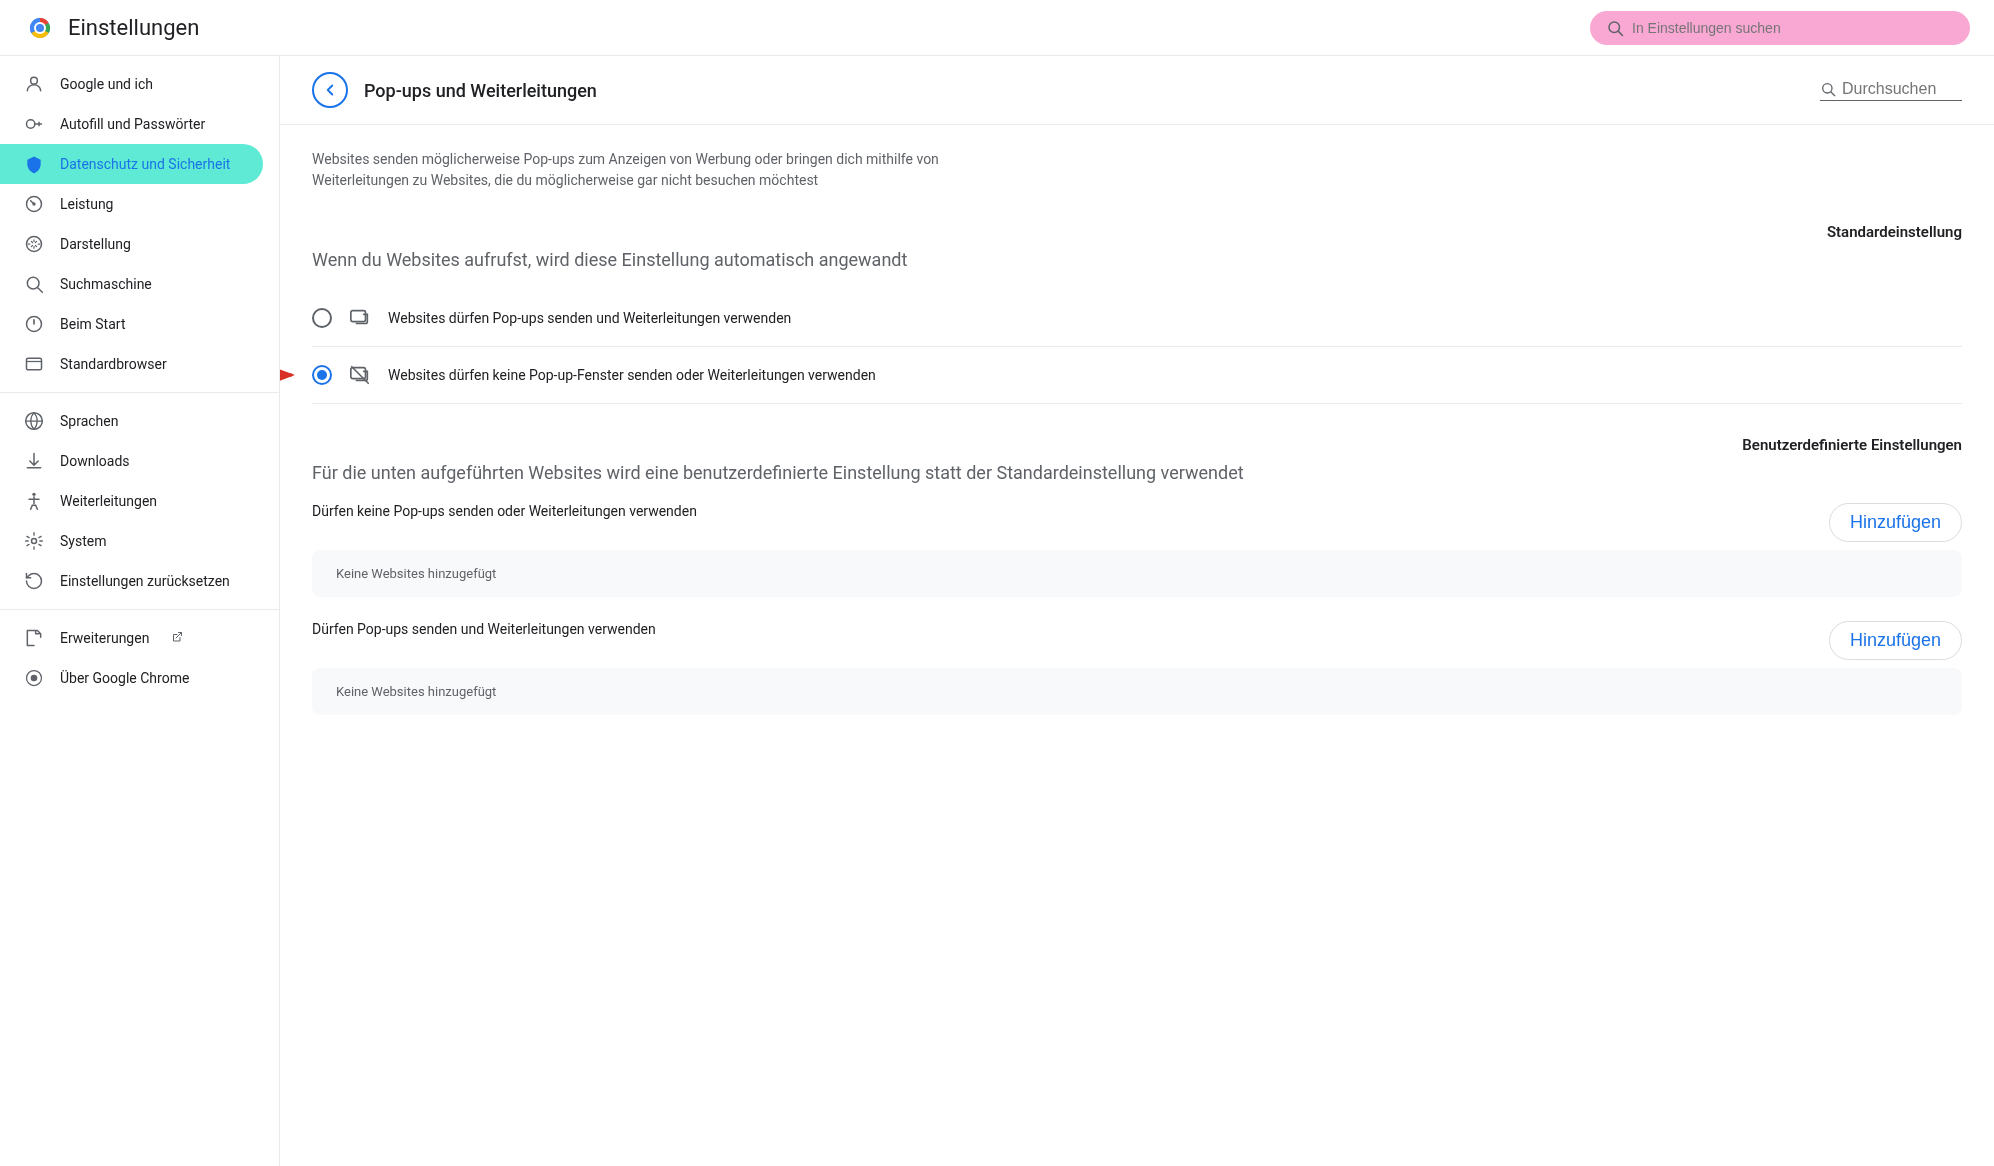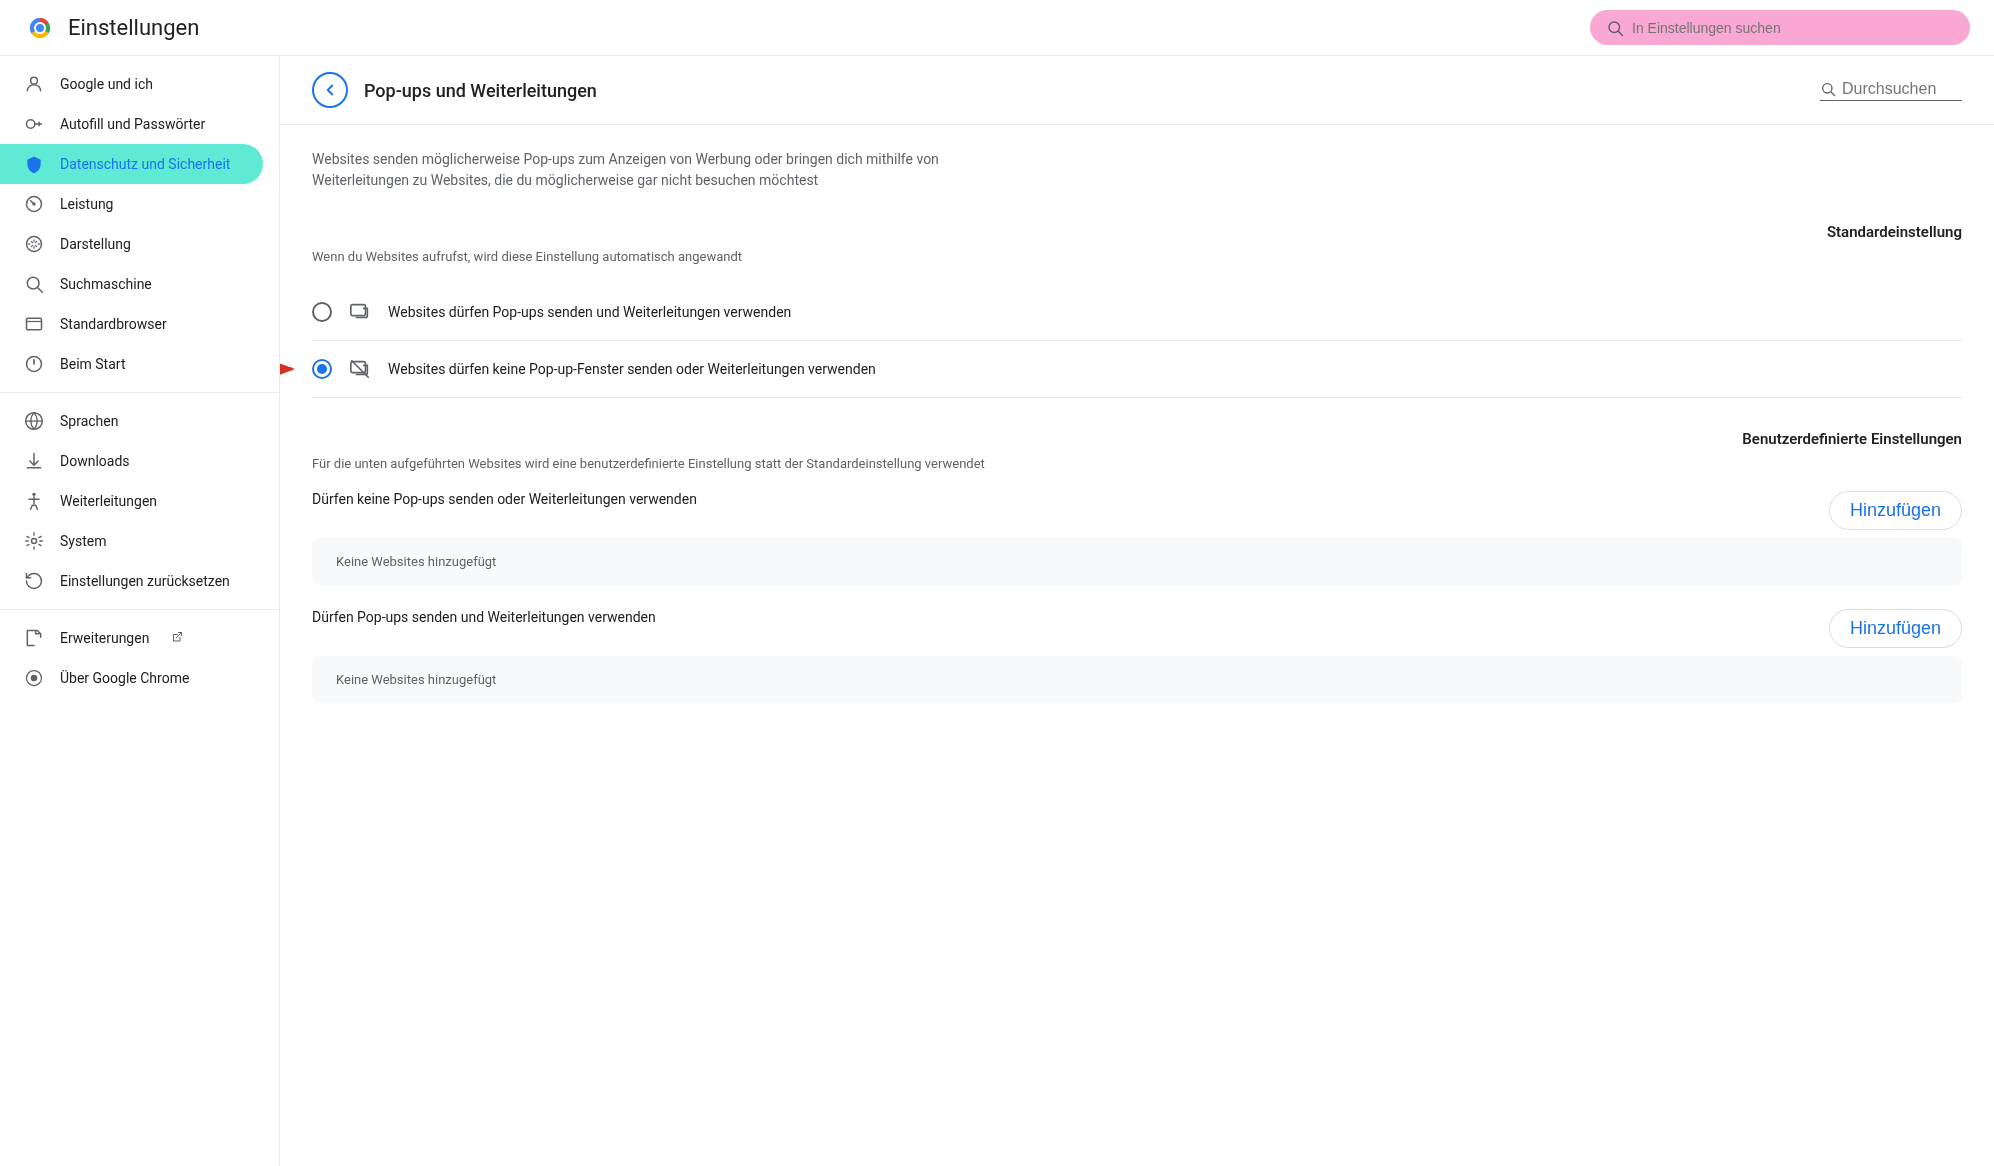--- a/index.html
+++ b/index.html
@@ -8,20 +8,21 @@
       background: #fff;
       color: #202124;
       font-size: 14px;
       height: 100vh;
       overflow: hidden;
     }
 
     
     .header {
       display: flex;
+      align-items: center;
       padding: 10px 24px;
       border-bottom: 1px solid #e8eaed;
       height: 56px;
       background: #fff;
     }
     .header-logo {
       display: flex;
       align-items: center;
       gap: 12px;
     }
@@ -171,21 +172,21 @@
     }
 
     .section-title {
       font-size: 15px;
       font-weight: 600;
       color: #202124;
       margin-bottom: 8px;
       text-align: right;
     }
     .section-subtitle {
-      font-size: 13px;
+      font-size: 18px;
       color: #5f6368;
       margin-bottom: 20px;
     }
 
     
     .radio-option {
       display: flex;
       align-items: center;
       gap: 16px;
       padding: 16px 0;
@@ -365,35 +366,35 @@
             <circle cx="11" cy="11" r="7" stroke="#5f6368" stroke-width="1.8"></circle>
             <line x1="16.5" y1="16.5" x2="22" y2="22" stroke="#5f6368" stroke-width="1.8" stroke-linecap="round"></line>
           </svg>
       </span>
       <span class="sidebar-item-label">Suchmaschine</span>
     </div>
 
     <div class="sidebar-item">
       <span class="sidebar-icon">
         <svg width="20" height="20" viewBox="0 0 24 24" fill="none">
+            <circle cx="12" cy="12" r="9" stroke="#5f6368" stroke-width="1.8"></circle>
+            <line x1="12" y1="7" x2="12" y2="12" stroke="#5f6368" stroke-width="2" stroke-linecap="round"></line>
+          </svg>
+      </span>
+      <span class="sidebar-item-label">Beim Start</span>
+    </div>
+
+    <div class="sidebar-item">
+      <span class="sidebar-icon">
+        <svg width="20" height="20" viewBox="0 0 24 24" fill="none">
             <rect x="3" y="5" width="18" height="14" rx="2" stroke="#5f6368" stroke-width="1.8"></rect>
             <line x1="3" y1="9" x2="21" y2="9" stroke="#5f6368" stroke-width="1.5"></line>
           </svg>
       </span>
       <span class="sidebar-item-label">Standardbrowser</span>
-    </div>
-
-    <div class="sidebar-item">
-      <span class="sidebar-icon">
-        <svg width="20" height="20" viewBox="0 0 24 24" fill="none">
-            <circle cx="12" cy="12" r="9" stroke="#5f6368" stroke-width="1.8"></circle>
-            <line x1="12" y1="7" x2="12" y2="12" stroke="#5f6368" stroke-width="2" stroke-linecap="round"></line>
-          </svg>
-      </span>
-      <span class="sidebar-item-label">Beim Start</span>
     </div>
 
     <hr class="sidebar-divider">
 
     <div class="sidebar-item">
       <span class="sidebar-icon">
         <svg width="20" height="20" viewBox="0 0 24 24" fill="none">
             <path d="M12 2C6.48 2 2 6.48 2 12s4.48 10 10 10 10-4.48 10-10S17.52 2 12 2z" stroke="#5f6368" stroke-width="1.8" fill="none"></path>
             <path d="M2 12h20M12 2a15 15 0 0 1 0 20M12 2a15 15 0 0 0 0 20" stroke="#5f6368" stroke-width="1.5" fill="none"></path>
           </svg>

